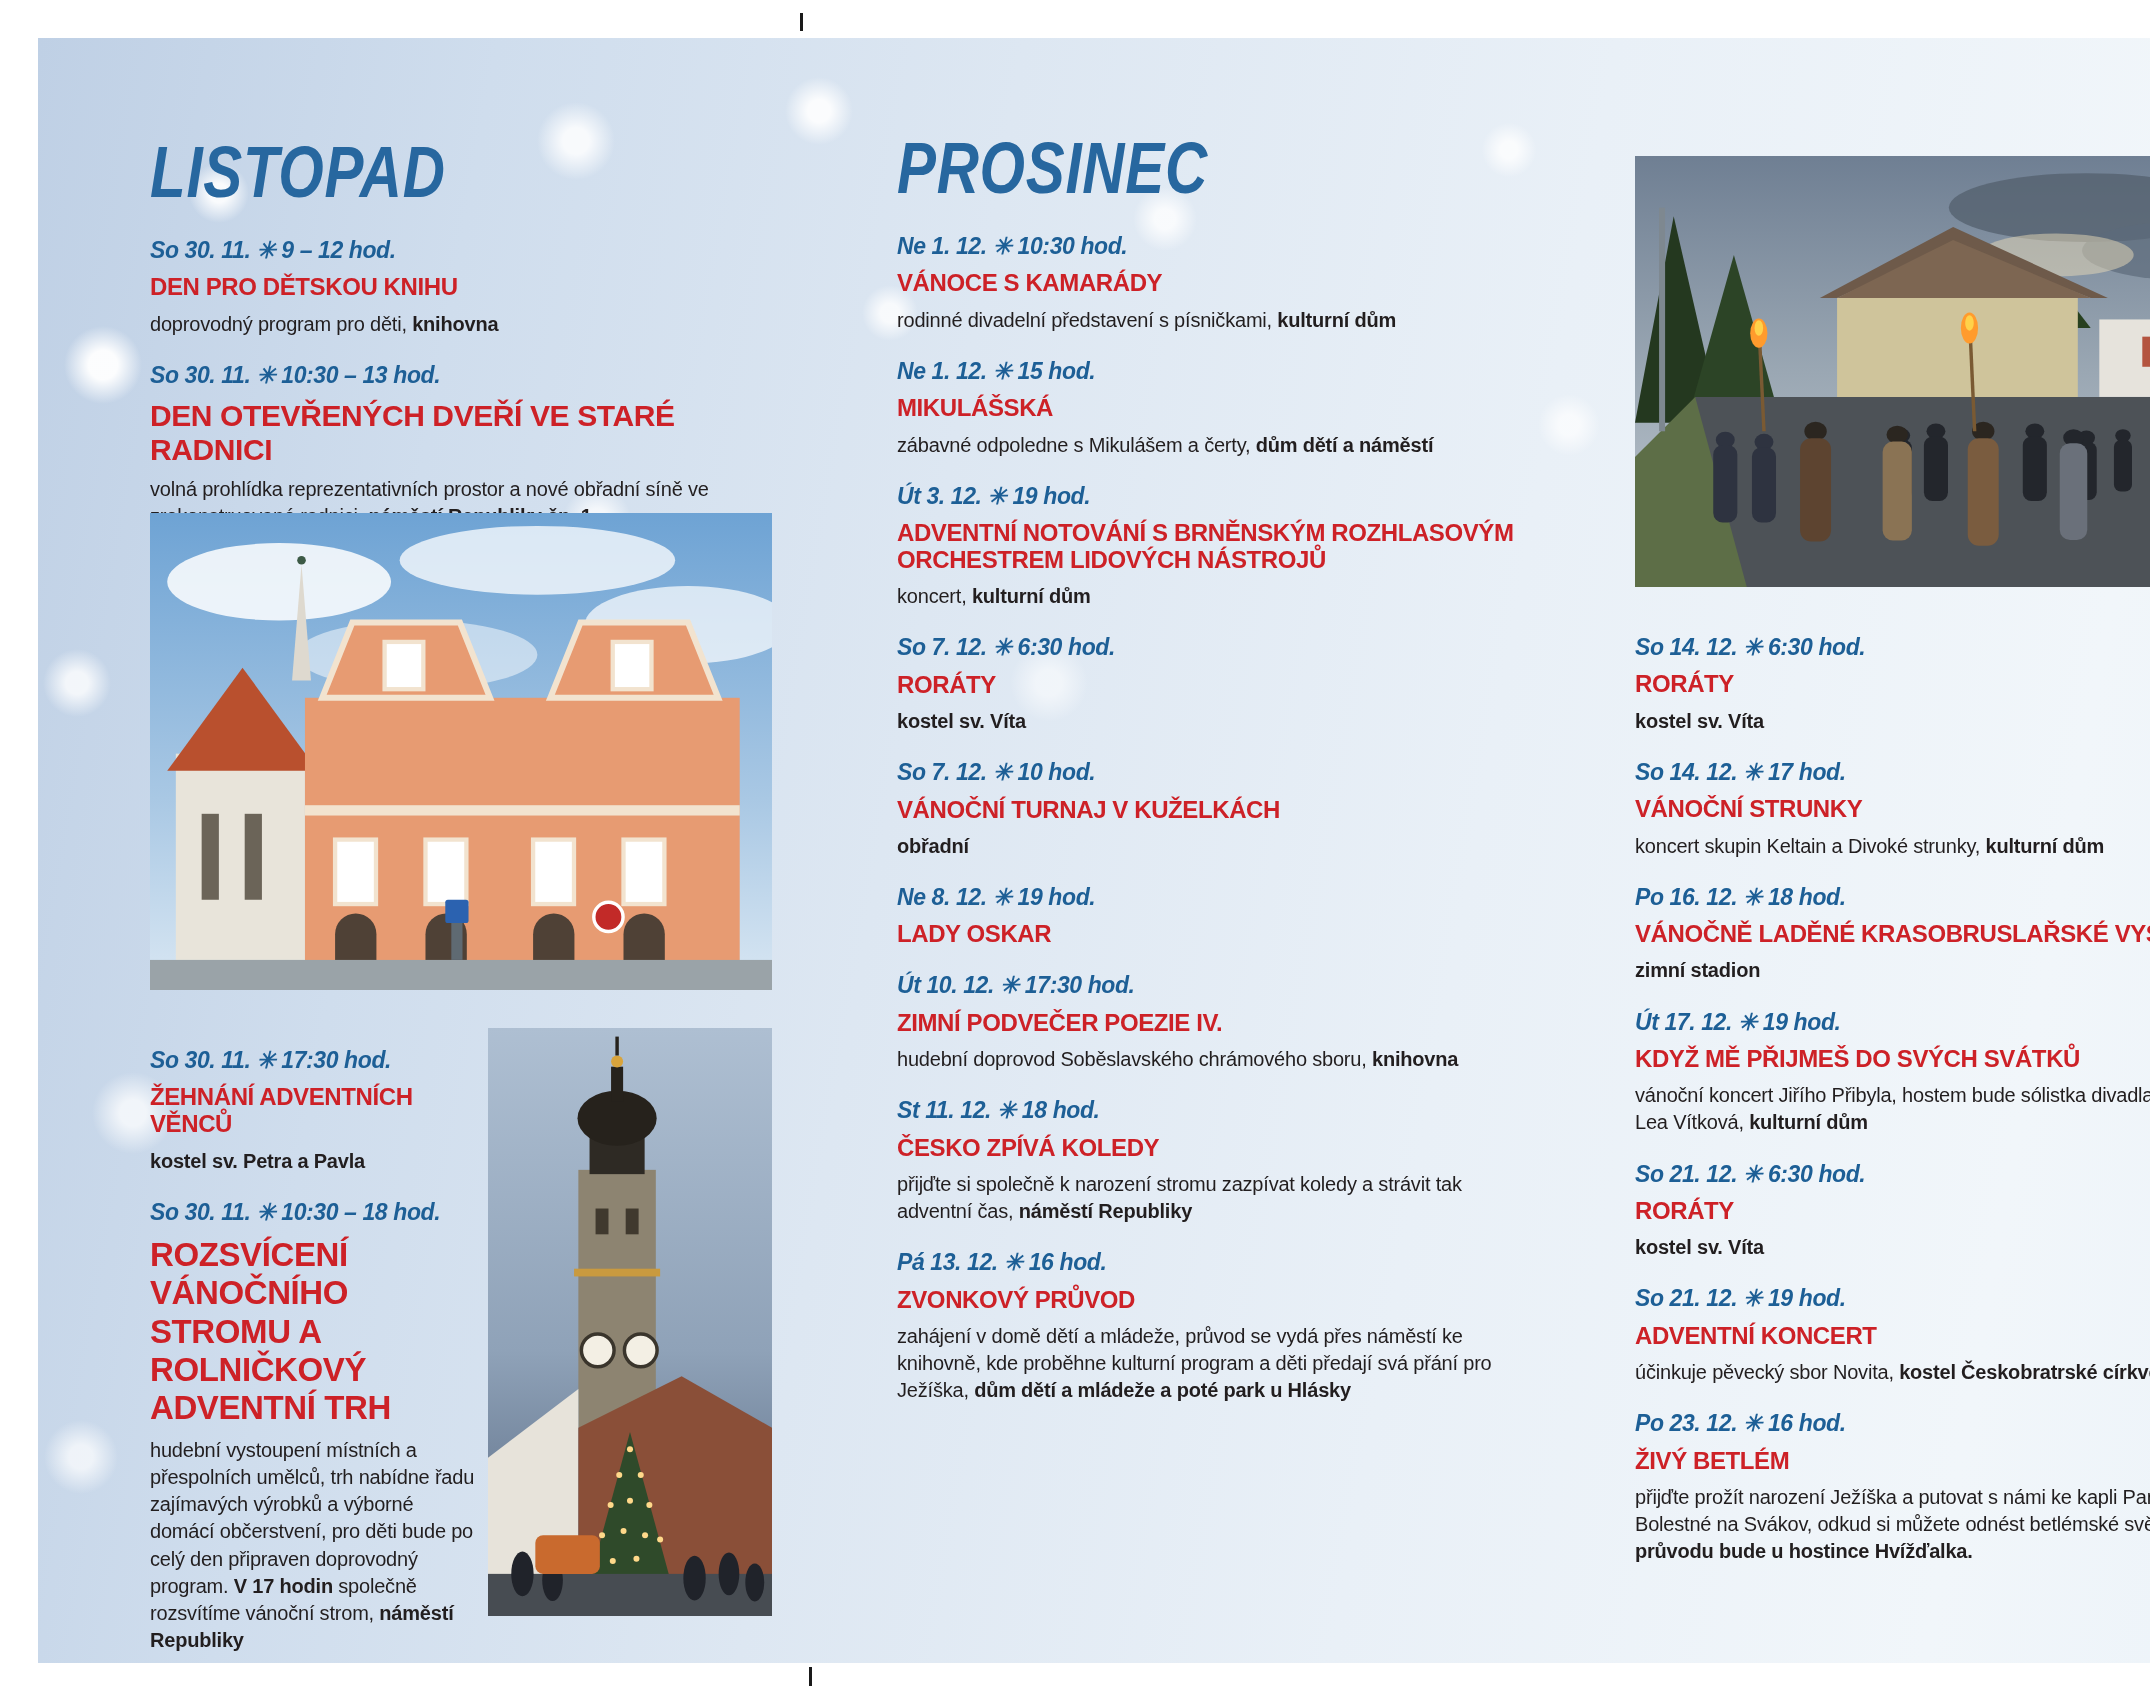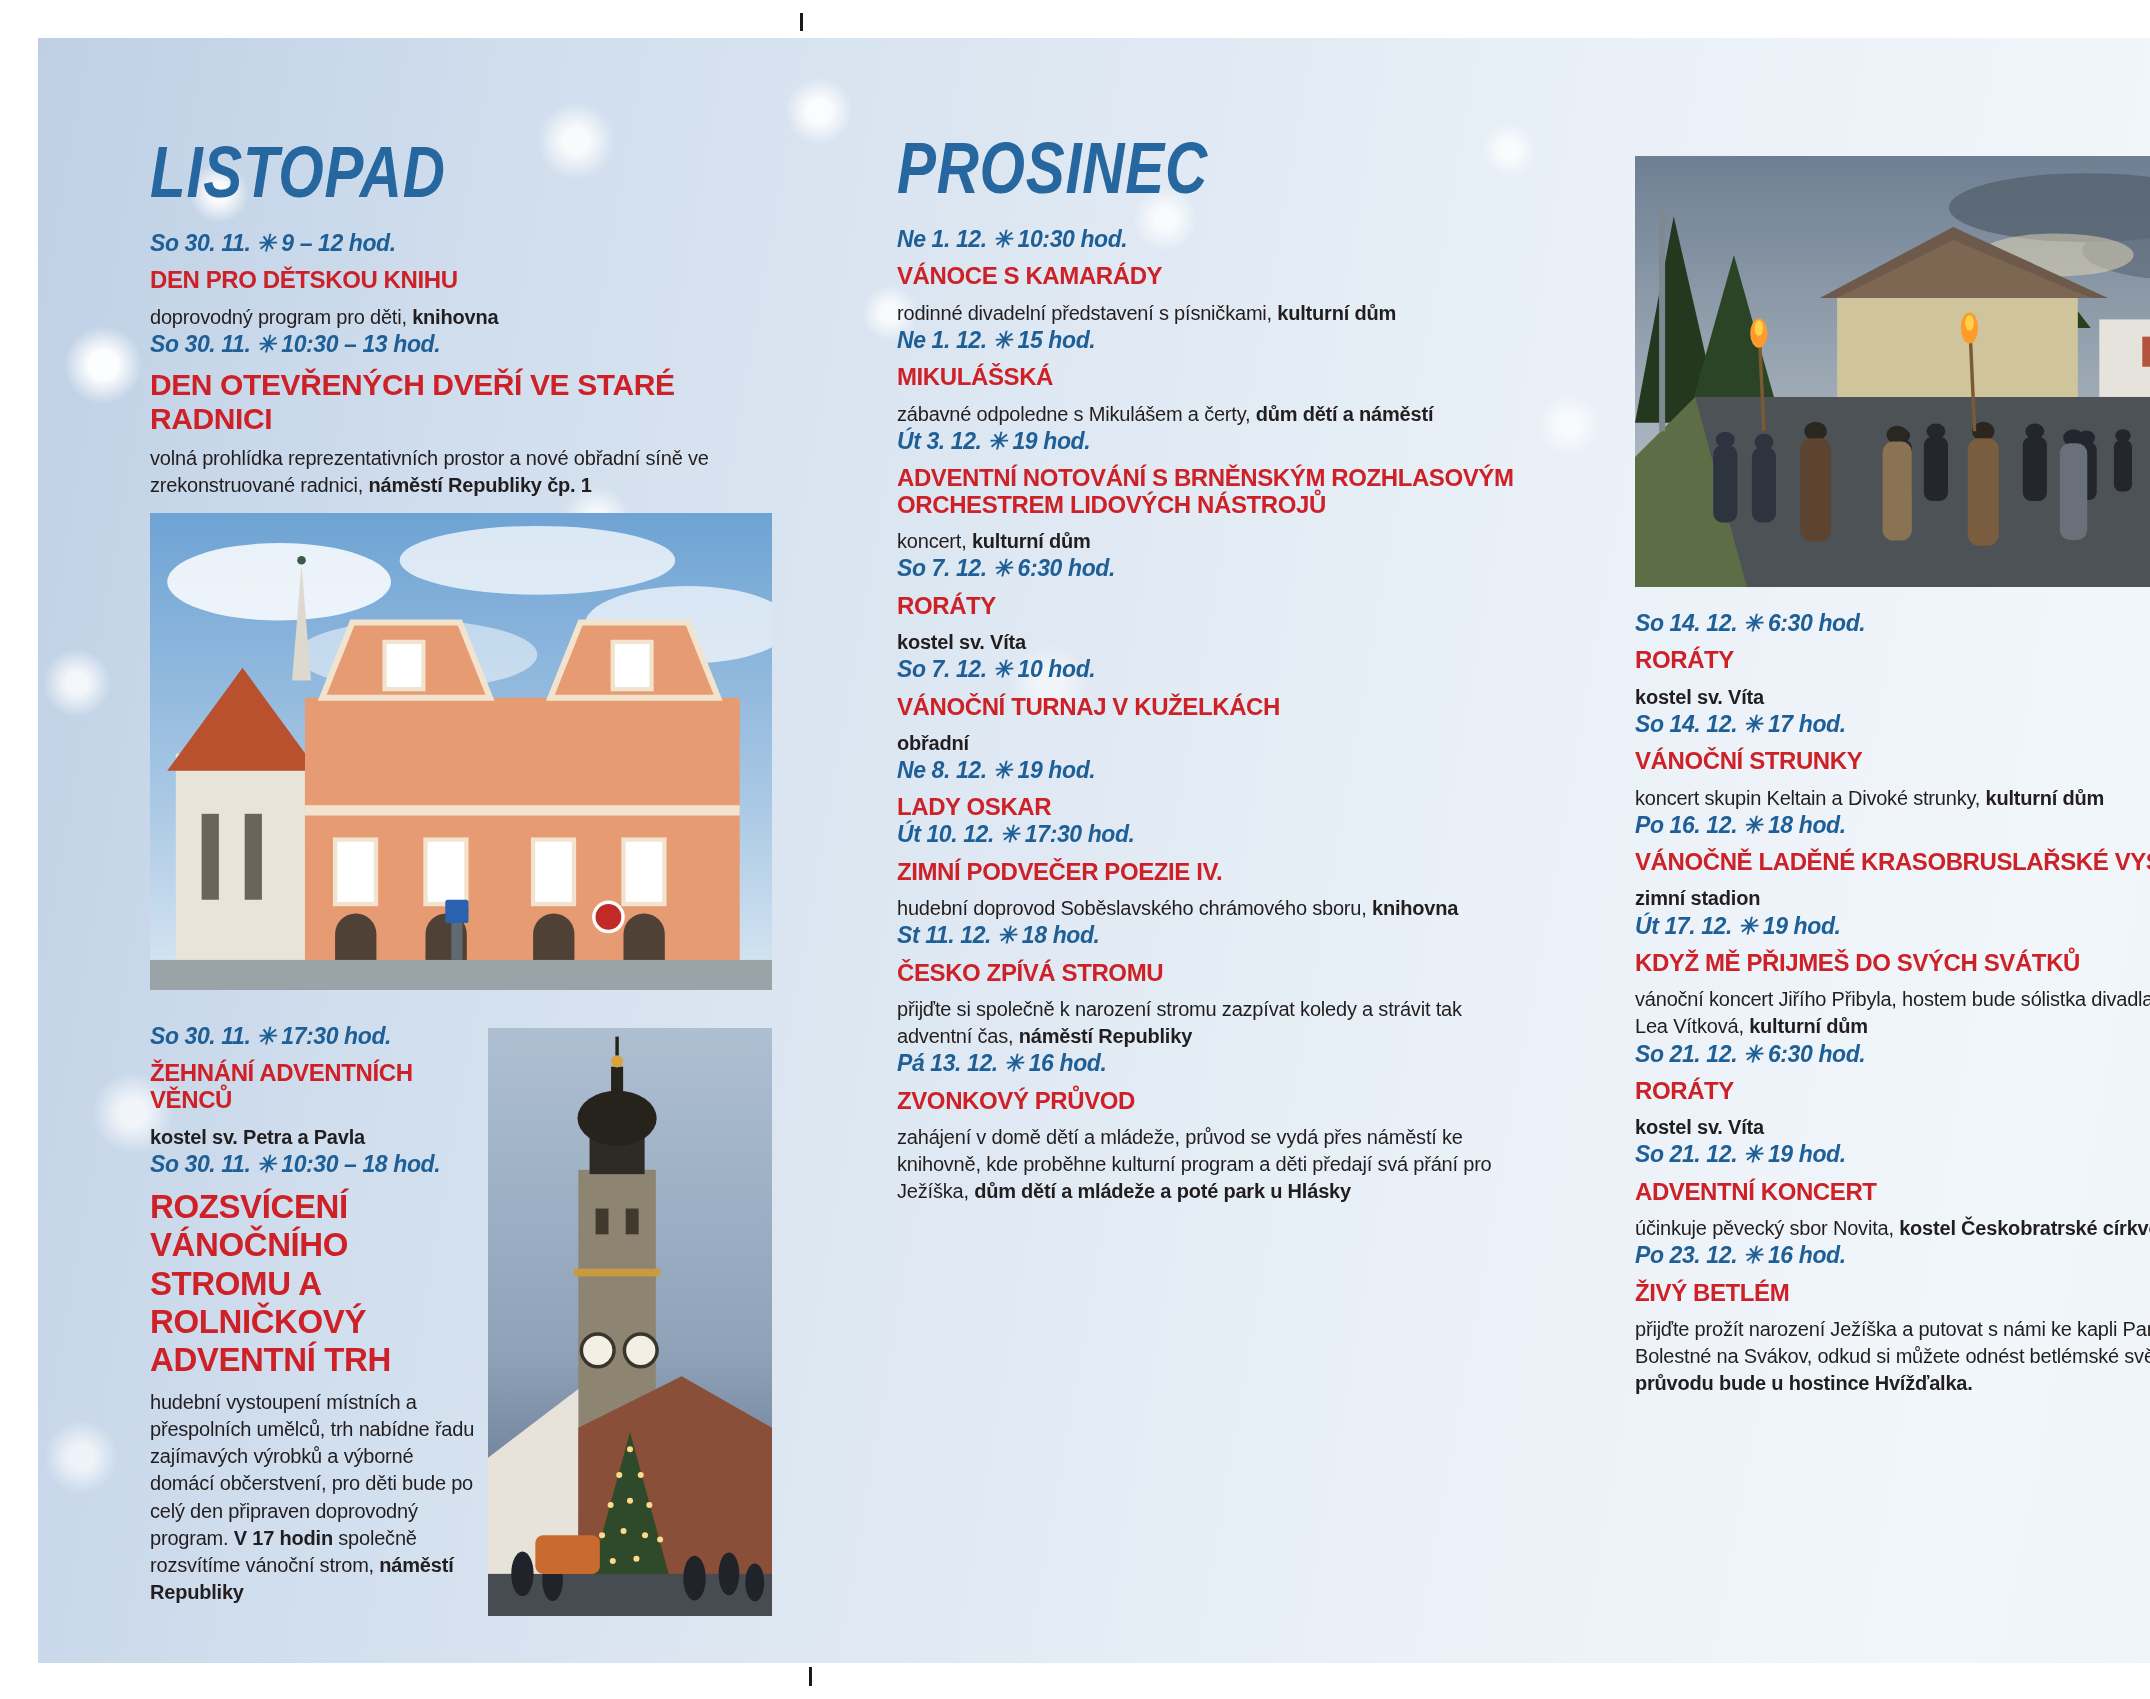--- a/index.html
+++ b/index.html
@@ -26,21 +26,21 @@
     radial-gradient(circle at 2882px 112px, rgba(255,255,255,.95) 0 17px, rgba(255,255,255,0) 47px),
     radial-gradient(circle at 2968px 409px, rgba(255,255,255,.9) 0 14.6px, rgba(255,255,255,0) 43px),
     radial-gradient(circle at 2731px 508px, rgba(255,255,255,.6) 0 11.2px, rgba(255,255,255,0) 34px),
     radial-gradient(circle at 43px 1419px, rgba(255,255,255,.7) 0 12px, rgba(255,255,255,0) 37px);}
   
   .mark{position:absolute;background:#1a1a1a;}
   
   .col{position:absolute;color:#221e1f;}
   .month{font-size:73px;font-weight:700;font-style:italic;color:#27679f;letter-spacing:0.9px;
          transform:scaleX(.8);transform-origin:left;margin:0 0 17px 0;}
-  .event{}
+  .event{margin-top:24px;}
   .date{font-size:23px;font-style:italic;font-weight:700;color:#1d5f96;letter-spacing:-0.4px;}
   .title{font-size:24px;font-weight:700;color:#cd2127;margin-top:10.3px;line-height:1.12;letter-spacing:-0.4px;}
   .title.large{font-size:30px;}
   .title.xlarge{font-size:33px;line-height:1.16;}
   .desc{font-size:20px;margin-top:9.5px;line-height:1.36;letter-spacing:-0.2px;}
   .desc b{font-weight:700;}
   .photo{position:absolute;z-index:2;}
   .photo svg{display:block;width:100%;height:100%;}
 </style>
 </head>
@@ -206,21 +206,21 @@
             <div class="date">Ne 8. 12. ✳ 19 hod.</div>
             <div class="title">LADY OSKAR</div>
           </div>
           <div class="event">
             <div class="date">Út 10. 12. ✳ 17:30 hod.</div>
             <div class="title">ZIMNÍ PODVEČER POEZIE IV.</div>
             <div class="desc"><span>hudební doprovod Soběslavského chrámového sboru, </span><b>knihovna</b></div>
           </div>
           <div class="event">
             <div class="date">St 11. 12. ✳ 18 hod.</div>
-            <div class="title">ČESKO ZPÍVÁ STROMU</div>
+            <div class="title">ČESKO ZPÍVÁ KOLEDY</div>
             <div class="desc"><span>přijďte si společně k narození stromu zazpívat koledy a strávit tak adventní čas, </span><b>náměstí Republiky</b></div>
           </div>
           <div class="event">
             <div class="date">Pá 13. 12. ✳ 16 hod.</div>
             <div class="title">ZVONKOVÝ PRŮVOD</div>
             <div class="desc"><span>zahájení v domě dětí a mládeže, průvod se vydá přes náměstí ke knihovně, kde proběhne kulturní program a děti předají svá přání pro Ježíška, </span><b>dům dětí a mládeže a poté park u Hlásky</b></div>
           </div>
         </div>
     </div>
 

